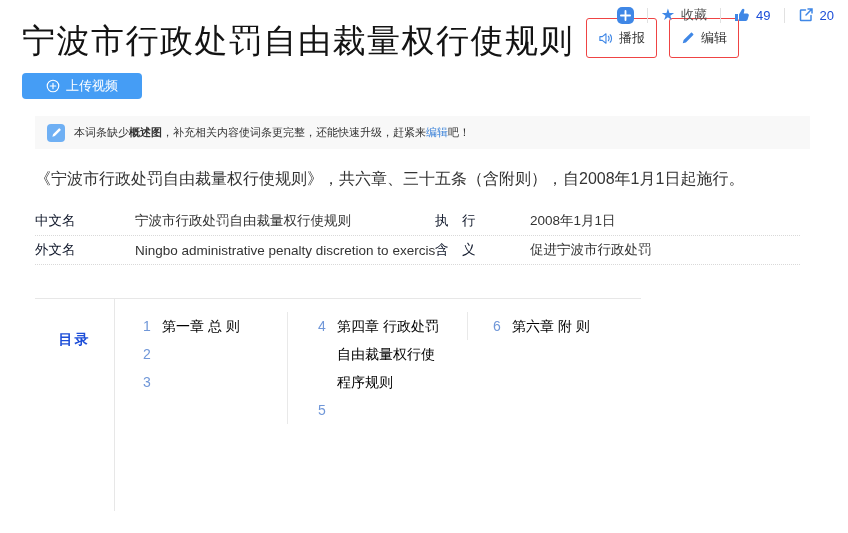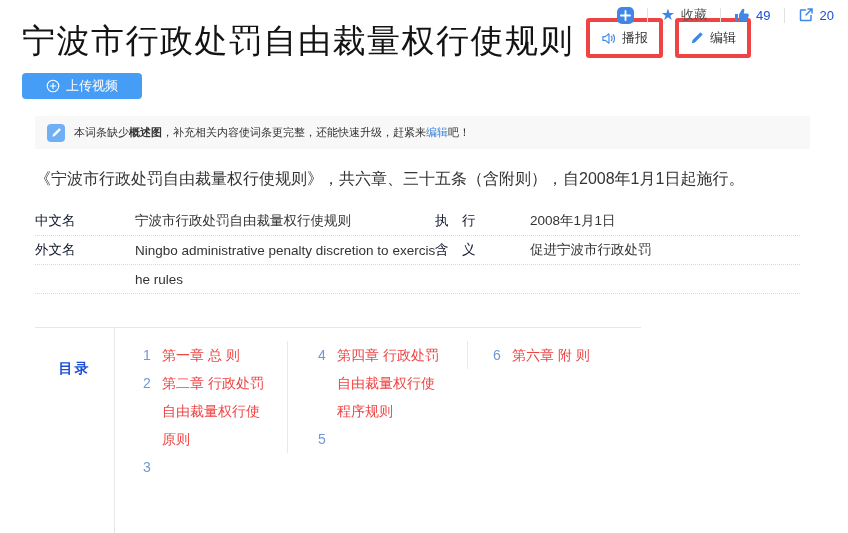--- a/index.html
+++ b/index.html
@@ -12,21 +12,21 @@
   .topbar{position:absolute;top:5px;right:14px;display:flex;align-items:center;height:20px;}
   .badge-plus{width:17px;height:17px;border-radius:5px;background:#3f87e6;display:flex;align-items:center;justify-content:center;cursor:pointer;}
   .tb-sep{width:1px;height:15px;background:#e1e1e1;margin:0 13px;}
   .tb-item{display:flex;align-items:center;gap:6px;font-size:13px;color:#515151;cursor:pointer;}
   .star{color:#3f87e6;font-size:16px;line-height:16px;font-family:"DejaVu Sans",sans-serif;}
   .tb-count{color:#1d4ed8;}
   
   .header{margin:18px 0 0 22px;display:flex;align-items:flex-end;}
   h1{margin:0;font-size:33px;line-height:40px;font-weight:400;color:#131313;letter-spacing:1.5px;white-space:nowrap;}
   .hdr-btn{display:inline-flex;align-items:center;gap:6px;height:40px;padding:16px 11px;margin:0 0 3px 12px;
-    background:#fff;border:4px solid #ef4444;border-radius:3px;font-size:13px;color:#333;cursor:pointer;
+    background:#fff;border:1px solid #ef4444;border-radius:3px;font-size:13px;color:#333;cursor:pointer;
     font-family:inherit;}
   
   .upload-btn{display:inline-flex;align-items:center;gap:6px;height:26px;padding:0 24px;margin:12px 0 0 22px;
     background:#459df5;color:#fff;border:none;border-radius:4px;font-size:13px;cursor:pointer;font-family:inherit;}
   
   .notice{margin:17px 0 0 35px;width:775px;height:33px;box-sizing:border-box;background:#f8f8f8;
     display:flex;align-items:center;padding-left:12px;font-size:11px;color:#333;gap:9px;}
   .notice-badge{width:18px;height:18px;border-radius:4px;background:#6fb0f4;display:flex;align-items:center;justify-content:center;flex:none;}
   .notice-text b{font-weight:bold;}
   .notice-text a{color:#3e84d9;text-decoration:none;cursor:pointer;}
@@ -49,21 +49,21 @@
   .toc-col{box-sizing:border-box;flex:none;}
   .toc-col ol{list-style:none;margin:0;padding:0;}
   .toc-col-1{width:172px;padding-left:28px;}
   .toc-col-2{width:180px;}
   .toc-col-3{width:170px;}
   .toc-col-2 ol,.toc-col-3 ol{border-left:1px solid #e9e9e9;}
   .toc-col-2 ol{padding-left:30px;}
   .toc-col-3 ol{padding-left:25px;}
   .toc-item{display:flex;align-items:flex-start;font-size:14px;line-height:28px;}
   .toc-num{color:#7097d8;width:12px;flex:none;margin-right:7px;}
-  .toc-link{color:#ef4444;text-decoration:none;cursor:pointer;display:inline-block;width:108px;word-break:break-all;}
+  .toc-link{color:#000000;text-decoration:none;cursor:pointer;display:inline-block;width:108px;word-break:break-all;}
 </style>
 </head>
 <body>
 
 
 
 
 <div class="topbar">
   <div class="badge-plus">
     <svg width="11" height="11" viewBox="0 0 12 12">
@@ -140,43 +140,36 @@
     <span class="iv iv1">宁波市行政处罚自由裁量权行使规则</span>
     <span class="il il2">执　行</span>
     <span class="iv iv2">2008年1月1日</span>
   </div>
   <div class="info-row">
     <span class="il il1">外文名</span>
     <span class="iv iv1">Ningbo administrative penalty discretion to exercise t</span>
     <span class="il il2">含　义</span>
     <span class="iv iv2">促进宁波市行政处罚</span>
   </div>
-  <div class="info-row">
-    <span class="il il1"></span>
-    <span class="iv iv1">he rules</span>
-    <span class="il il2"></span>
-    <span class="iv iv2"></span>
-  </div>
 </div>
 
 
 <div class="toc">
   <div class="toc-title-cell">
     <span class="toc-title">目录</span>
   </div>
   <div class="toc-list">
     <div class="toc-col toc-col-1">
       <ol>
         <li class="toc-item">
           <span class="toc-num">1</span>
           <a class="toc-link">第一章 总 则</a>
         </li>
         <li class="toc-item">
           <span class="toc-num">2</span>
-          <a class="toc-link">第二章 行政处罚自由裁量权行使原则</a>
         </li>
         <li class="toc-item">
           <span class="toc-num">3</span>
         </li>
       </ol>
     </div>
     <div class="toc-col toc-col-2">
       <ol>
         <li class="toc-item">
           <span class="toc-num">4</span>

